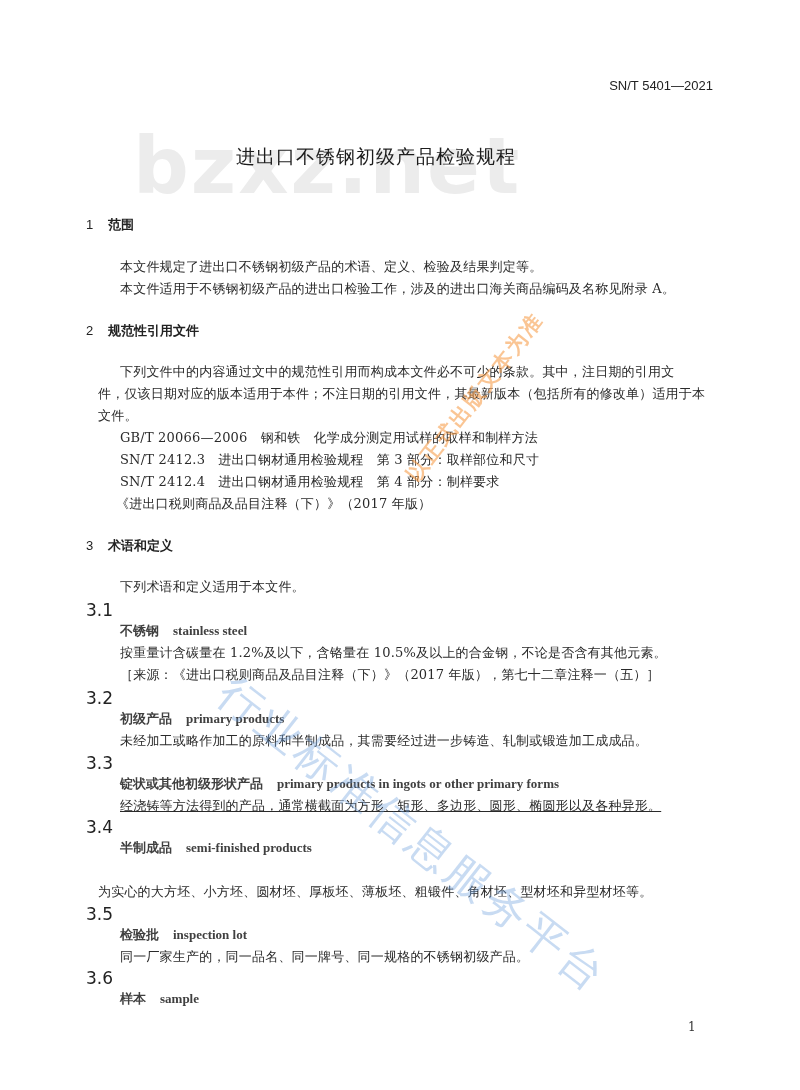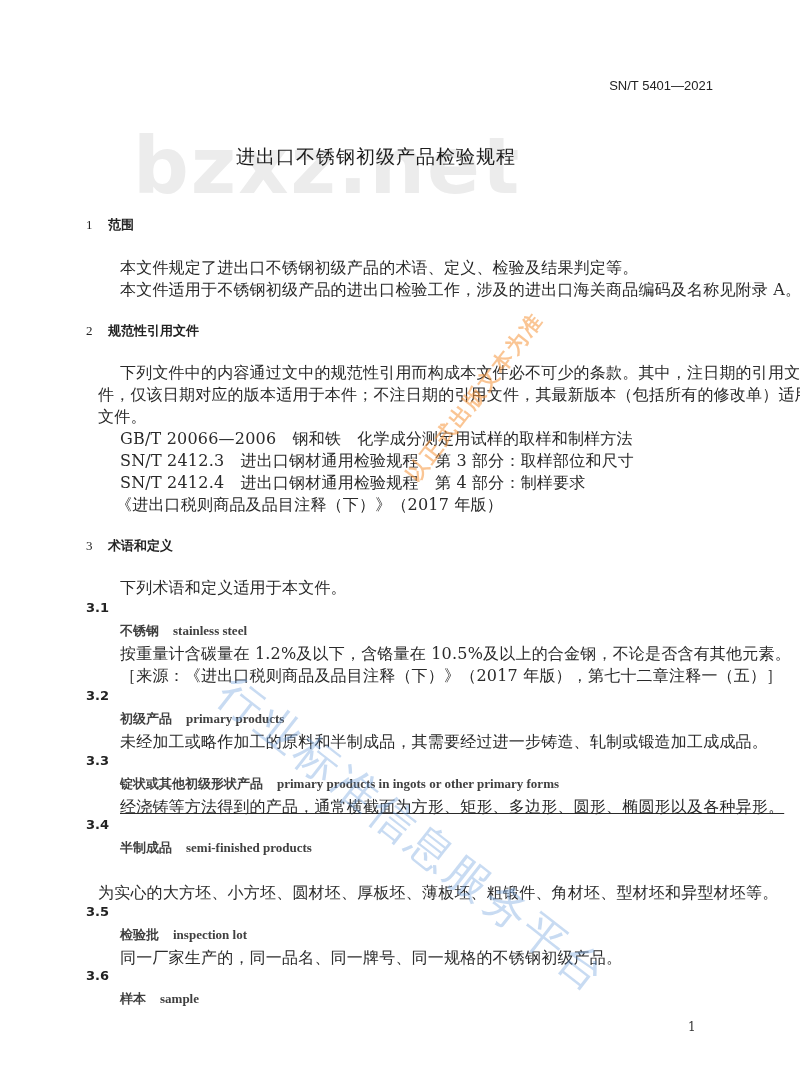--- a/index.html
+++ b/index.html
@@ -23,27 +23,27 @@
       font-size: 78px; letter-spacing: 2px; color: #ececec; line-height: 80px;
       width: 360px;
     }
     .title {
       left: 0; top: 144px; width: 752px; text-align: center;
       font-family: "DejaVu Sans", sans-serif; font-size: 19px;
       color: #1c1c1c; letter-spacing: 1px;
     }
 
     .h1 {
-      font-family: Liberation Serif, serif; font-size: 13px; font-weight: bold;
+      font-family: Liberation Sans, sans-serif; font-size: 13px; font-weight: bold;
       color: #222;
     }
     .h1 .num { display: inline-block; width: 22px; font-weight: normal; }
 
-    .p { font-size: 16px; color: #2a2a2a; letter-spacing: 0.2px; }
-    .term-no { font-family: "DejaVu Sans", sans-serif; font-size: 13px; color: #222; font-weight: bold; }
+    .p { font-size: 13px; color: #2a2a2a; letter-spacing: 0.2px; }
+    .term-no { font-family: "DejaVu Sans", sans-serif; font-size: 17px; color: #222; }
     .term {
       font-size: 13px; color: #404040;
     }
     .term .zh { font-family: "DejaVu Sans", sans-serif; font-weight: bold; }
     .term .en { font-family: "Liberation Serif", serif; font-weight: bold; margin-left: 14px; }
 
     .wm-orange {
       left: 400px; top: 470px;
       font-family: "DejaVu Sans", sans-serif; font-weight: bold; font-size: 21px;
       color: rgba(245,150,60,0.55); transform-origin: 0 0; transform: rotate(-52deg);

